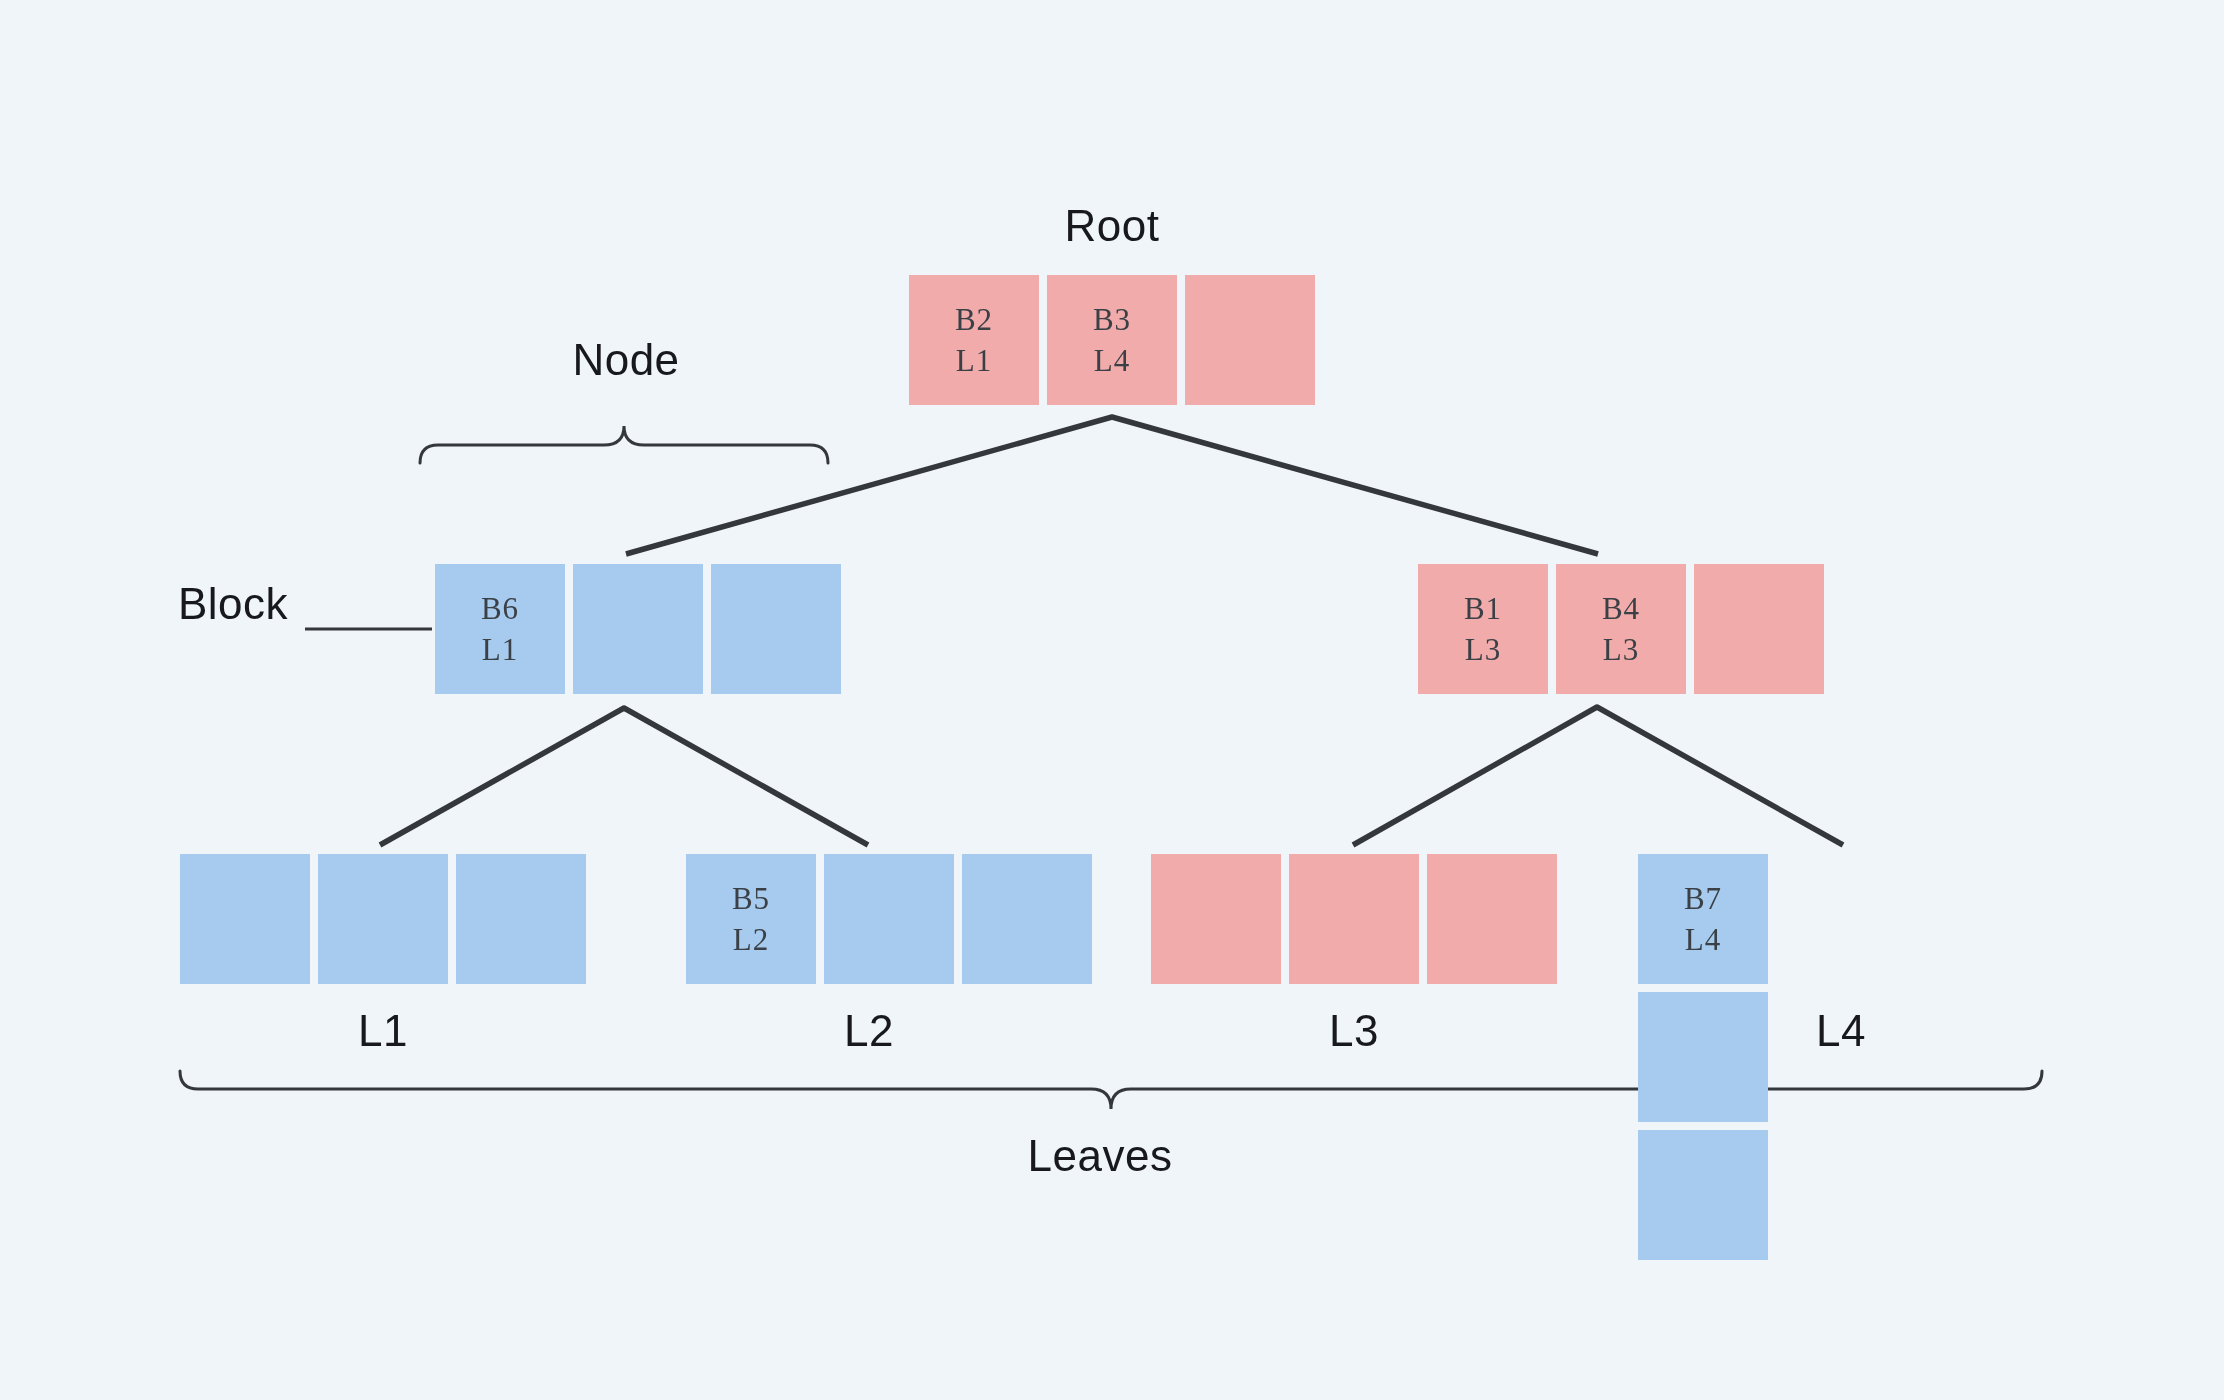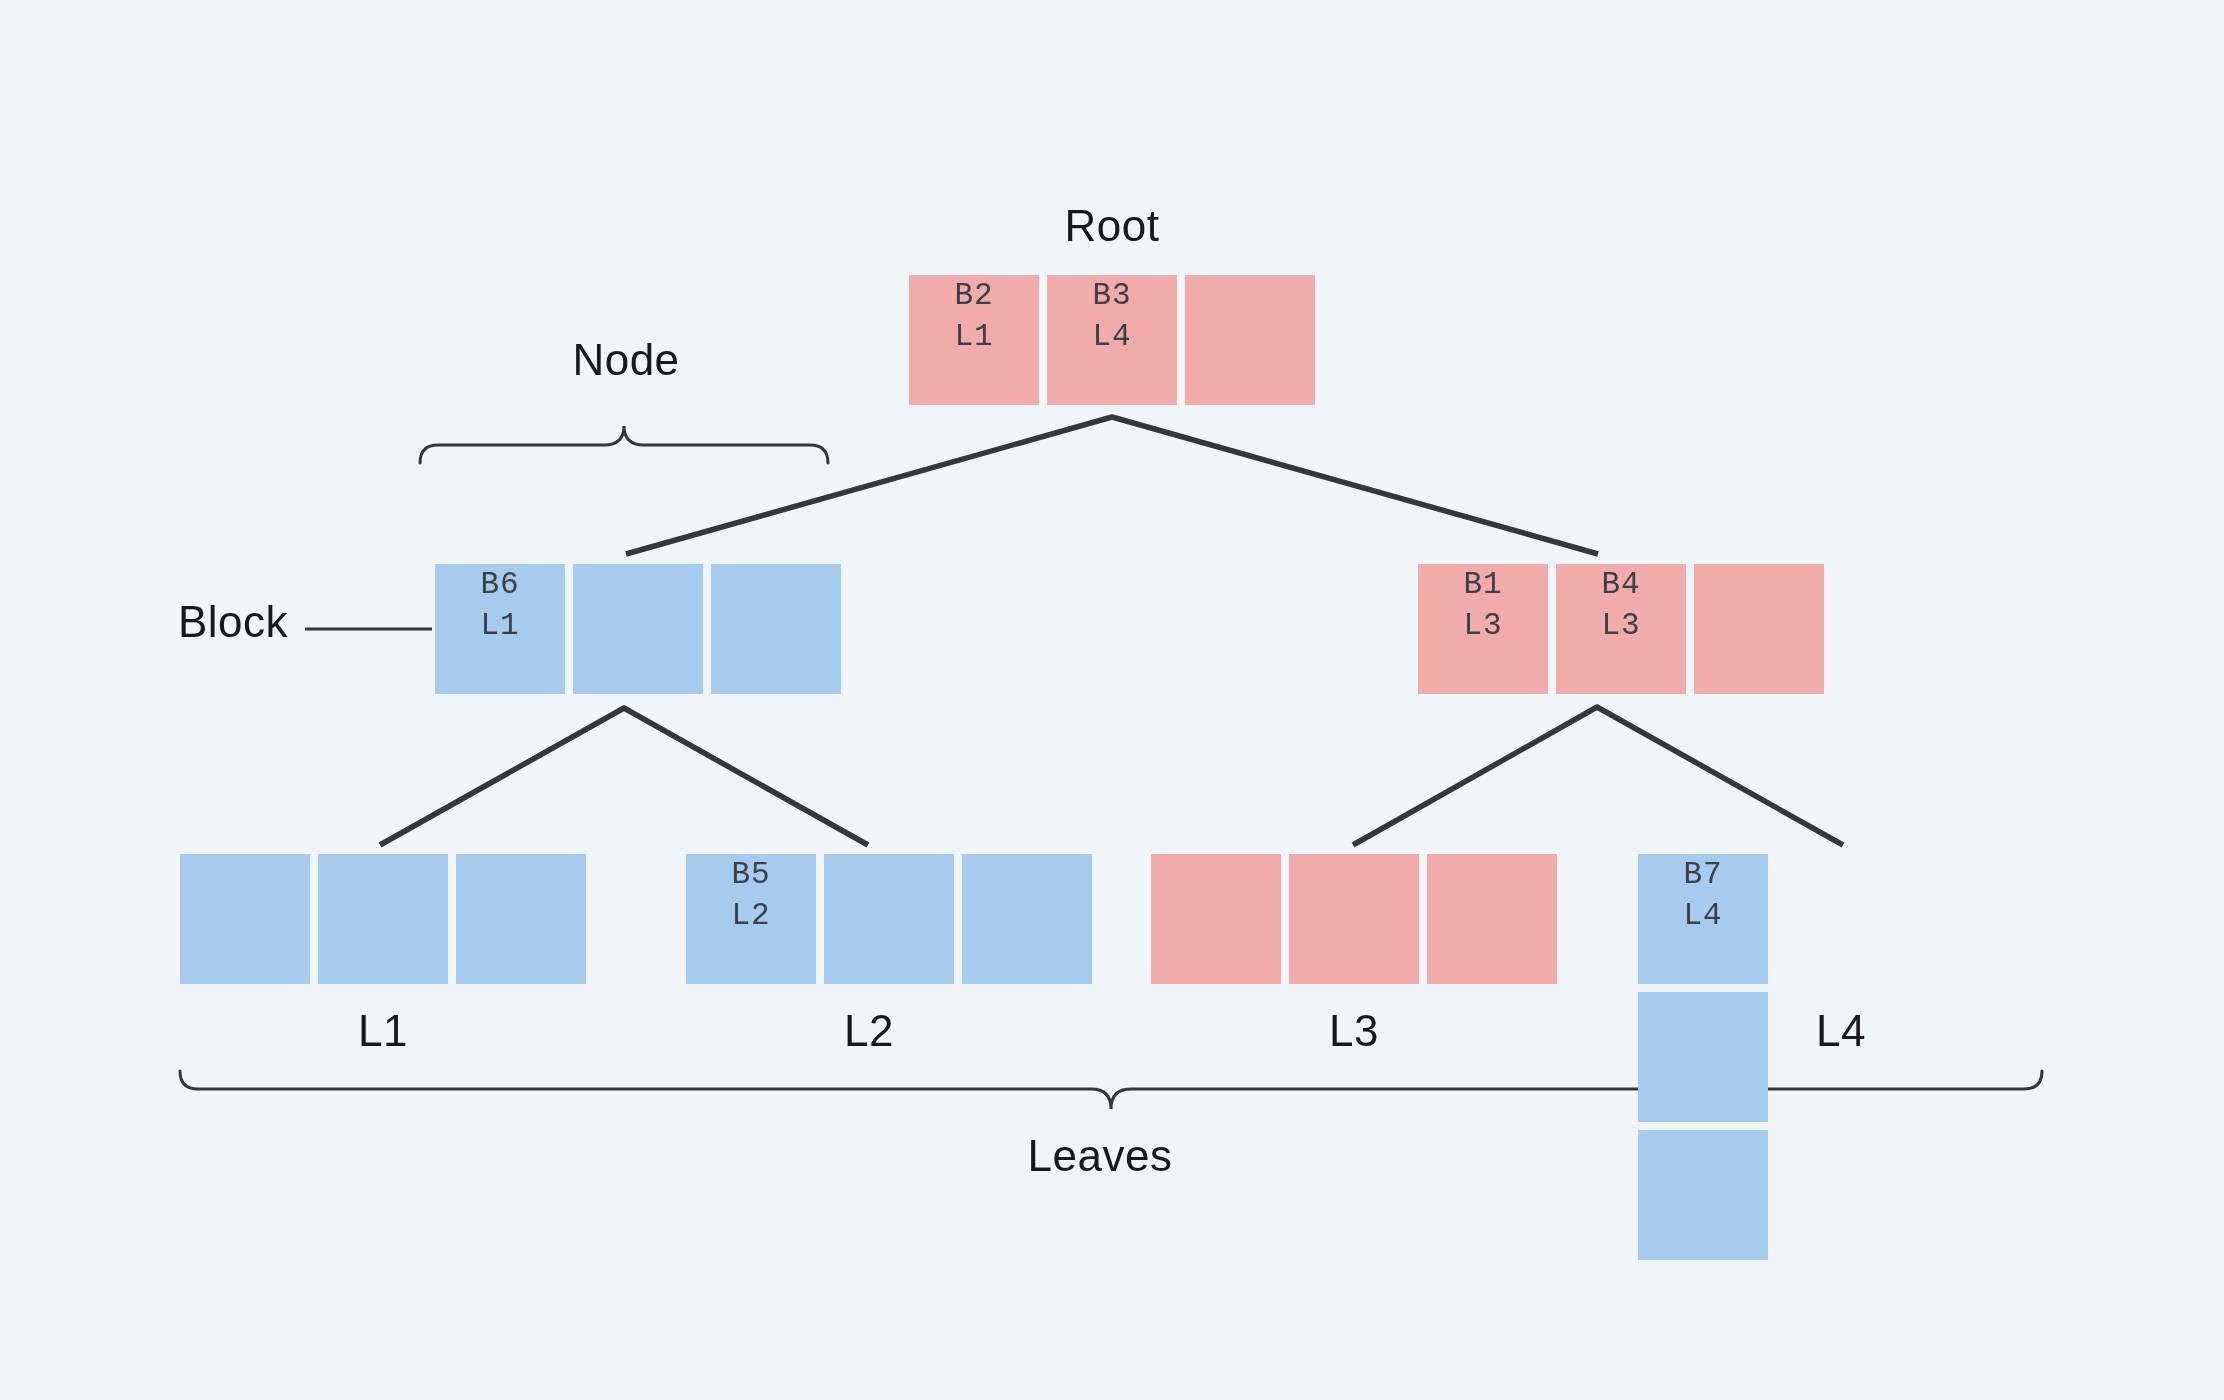--- a/index.html
+++ b/index.html
@@ -30,21 +30,22 @@
     position: absolute;
     display: flex;
     gap: 8px;
   }
   .cell {
     width: 130px;
     height: 130px;
     display: flex;
     flex-direction: column;
     align-items: center;
-    font-family: Liberation Mono, monospace;
+    justify-content: center;
+    font-family: Liberation Serif, serif;
     font-size: 31px;
     line-height: 41px;
     color: var(--block-text);
     letter-spacing: 1px;
     user-select: none;
   }
   .node.pink .cell { background: var(--pink); }
   .node.blue .cell { background: var(--blue); }
   .label {
     position: absolute;
@@ -72,21 +73,21 @@
 
     <path d="M 305 629 L 432 629" fill="none" style="stroke:var(--line)" stroke-width="3"></path>
 
     <path d="M 420 463 Q 420 445 438 445 L 604 445 Q 624 445 624 426 Q 624 445 644 445 L 810 445 Q 828 445 828 463" fill="none" style="stroke:var(--line)" stroke-width="3" stroke-linecap="round"></path>
 
     <path d="M 180 1071 Q 180 1089 198 1089 L 1091 1089 Q 1111 1089 1111 1109 Q 1111 1089 1131 1089 L 2024 1089 Q 2042 1089 2042 1071" fill="none" style="stroke:var(--line)" stroke-width="3" stroke-linecap="round"></path>
   </svg>
 
   <div class="label" style="left:1112px; top:226px;">Root</div>
   <div class="label" style="left:626px; top:360px;">Node</div>
-  <div class="label" style="left:233px; top:622px;">Block</div>
+  <div class="label" style="left:233px; top:604px;">Block</div>
   <div class="label" style="left:383px; top:1031px;">L1</div>
   <div class="label" style="left:869px; top:1031px;">L2</div>
   <div class="label" style="left:1354px; top:1031px;">L3</div>
   <div class="label" style="left:1841px; top:1031px;">L4</div>
   <div class="label" style="left:1100px; top:1156px;">Leaves</div>
 
   <div class="node pink" style="left:909px; top:275px;">
     <div class="cell">
       <span>B2</span>
       <span>L1</span>

